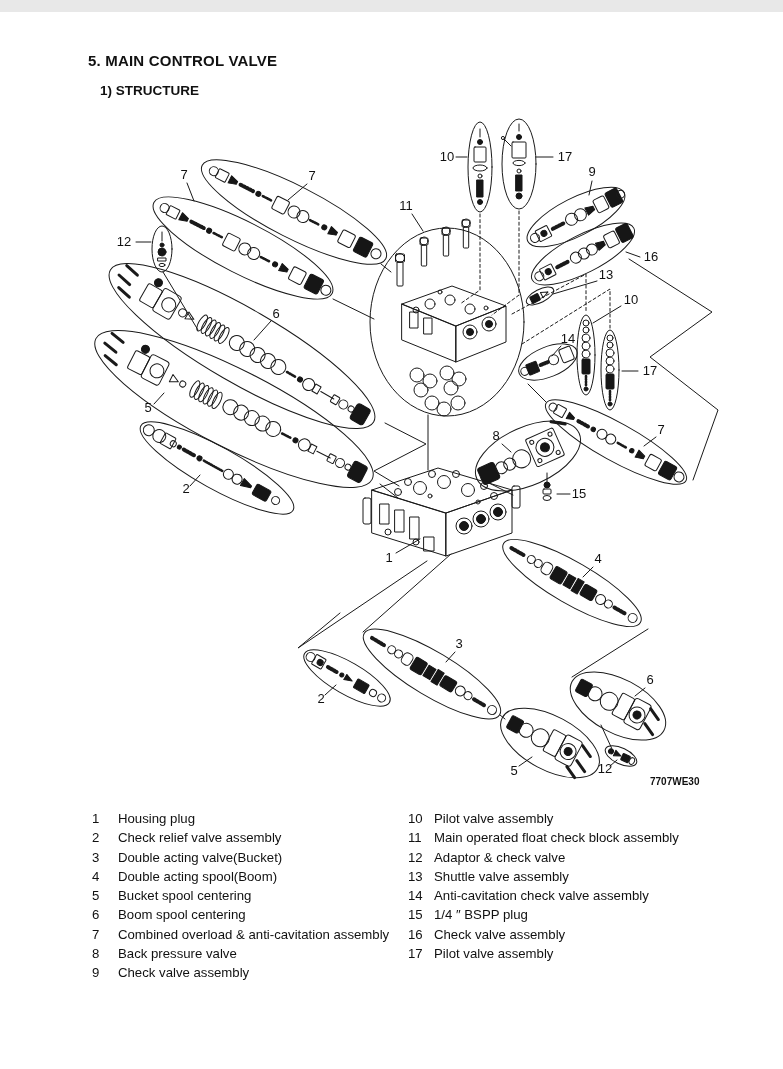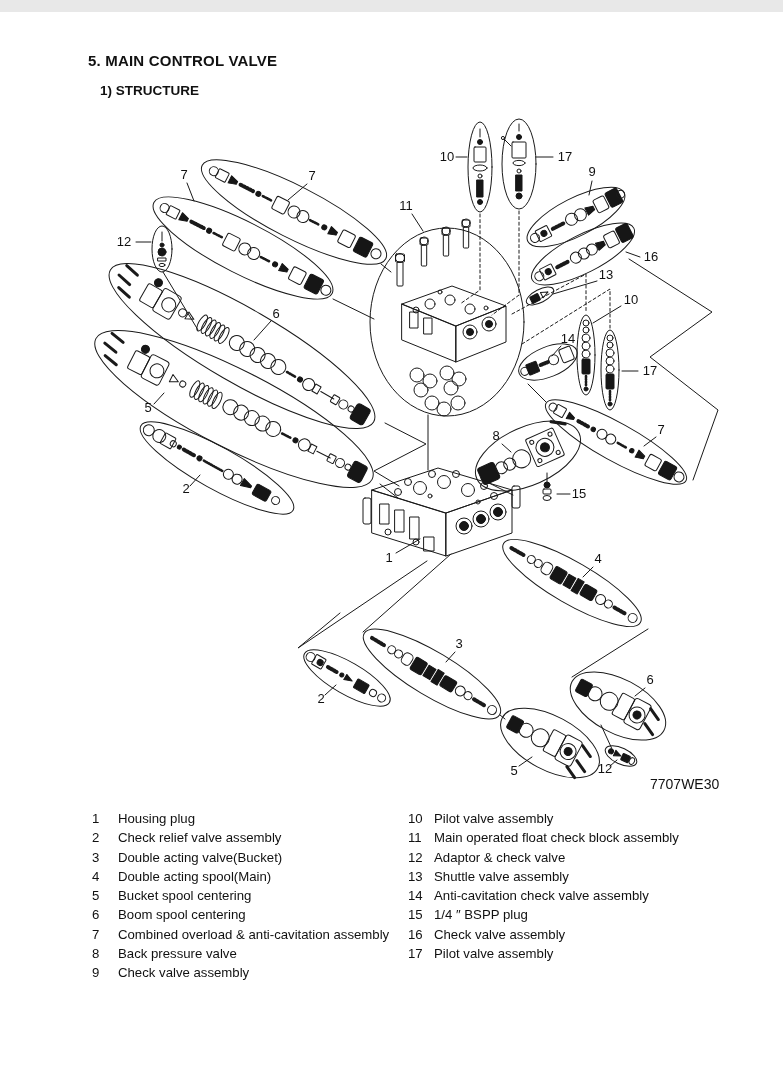--- a/index.html
+++ b/index.html
@@ -1,20 +1,20 @@
 <!DOCTYPE html>
 <html><head>
 <meta charset="utf-8">
 <style>
   html,body{margin:0;padding:0;background:#e8e8e8;}
   .page{position:relative;width:783px;height:1069px;background:#ffffff;margin:12px auto;
         font-family:"Liberation Sans",sans-serif;color:#111;overflow:hidden;}
   .page-title{position:absolute;left:88px;top:40px;font-size:15px;font-weight:bold;letter-spacing:.2px;}
   .page-subtitle{position:absolute;left:100px;top:71px;font-size:13.5px;font-weight:bold;}
-  .figure-code{position:absolute;left:650px;top:764px;font-size:14px;font-weight:normal;}
+  .figure-code{position:absolute;left:650px;top:764px;font-size:10px;font-weight:bold;}
   .page-number{position:absolute;left:0;top:1044px;width:100%;text-align:right;font-size:13px;padding-left:28px;}
   .plist{position:absolute;top:797px;font-size:13.2px;line-height:19.3px;}
   .plist.left{left:92px;width:300px;}
   .plist.right{left:408px;width:300px;}
   .prow{display:flex;}
   .prow .no{width:26px;flex:0 0 26px;}
   .prow .nm{flex:1;}
   svg.dg{position:absolute;left:0;top:0;}
   .dg *{stroke:#1a1a1a;stroke-width:1;fill:none;stroke-linecap:round;stroke-linejoin:round;}
   .dg .f{fill:#161616;stroke:#161616;}
@@ -545,21 +545,21 @@
     <div class="prow">
         <span class="no">2</span>
         <span class="nm">Check relief valve assembly</span>
       </div>
     <div class="prow">
         <span class="no">3</span>
         <span class="nm">Double acting valve(Bucket)</span>
       </div>
     <div class="prow">
         <span class="no">4</span>
-        <span class="nm">Double acting spool(Main)</span>
+        <span class="nm">Double acting spool(Boom)</span>
       </div>
     <div class="prow">
         <span class="no">5</span>
         <span class="nm">Bucket spool centering</span>
       </div>
     <div class="prow">
         <span class="no">6</span>
         <span class="nm">Boom spool centering</span>
       </div>
     <div class="prow">

